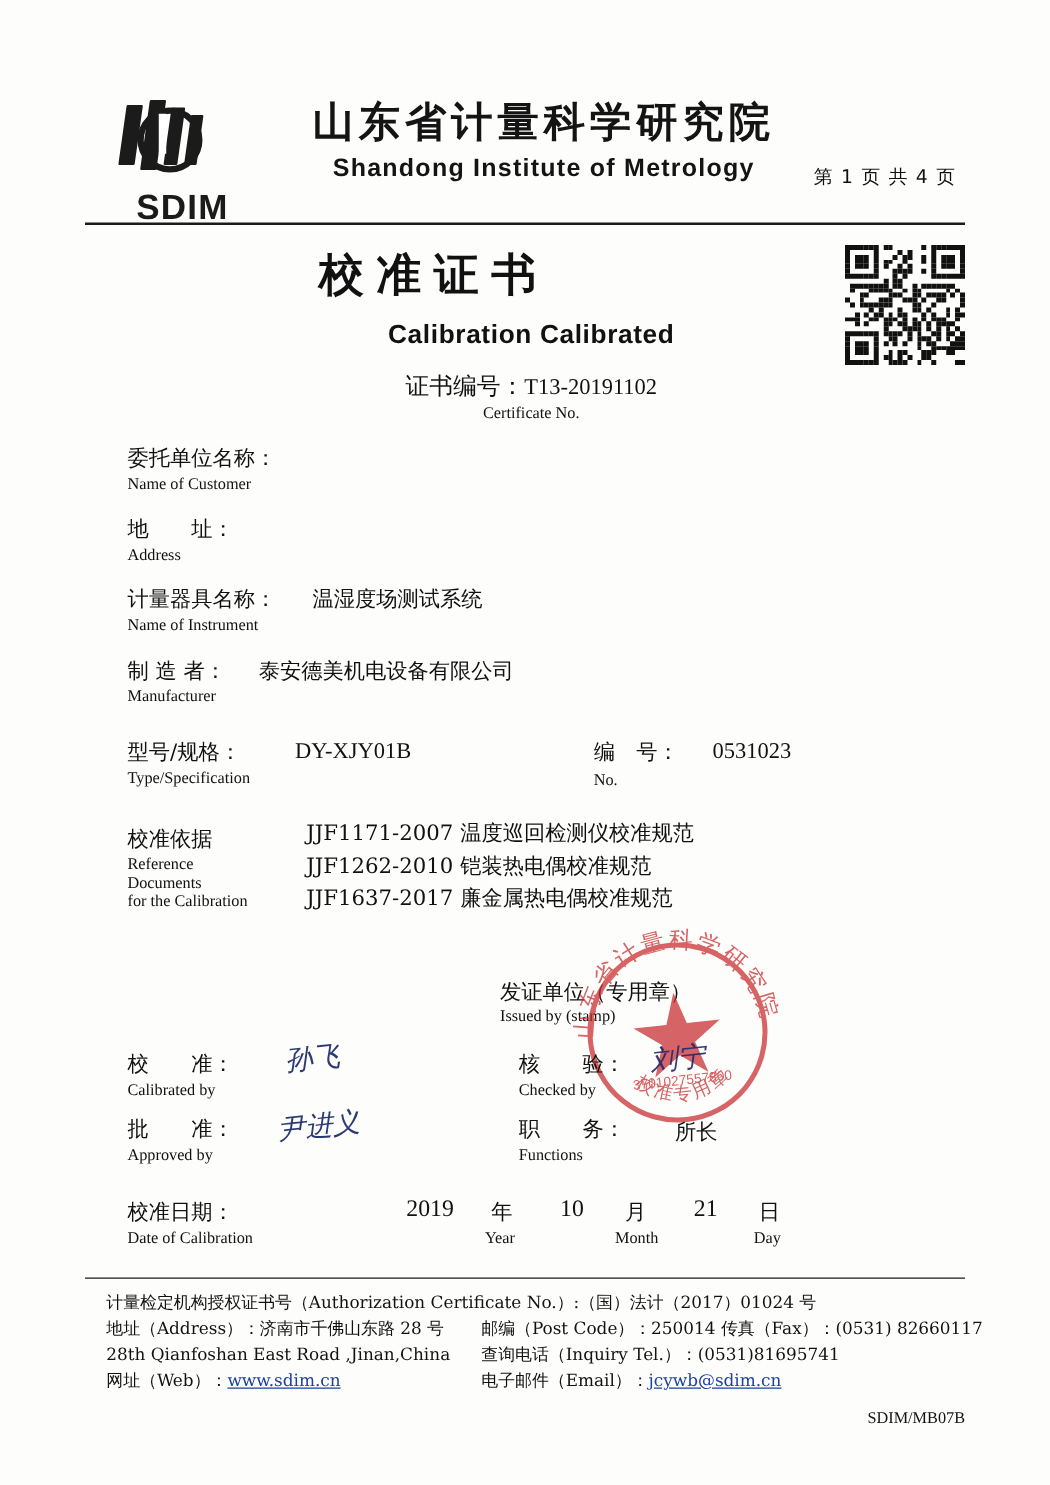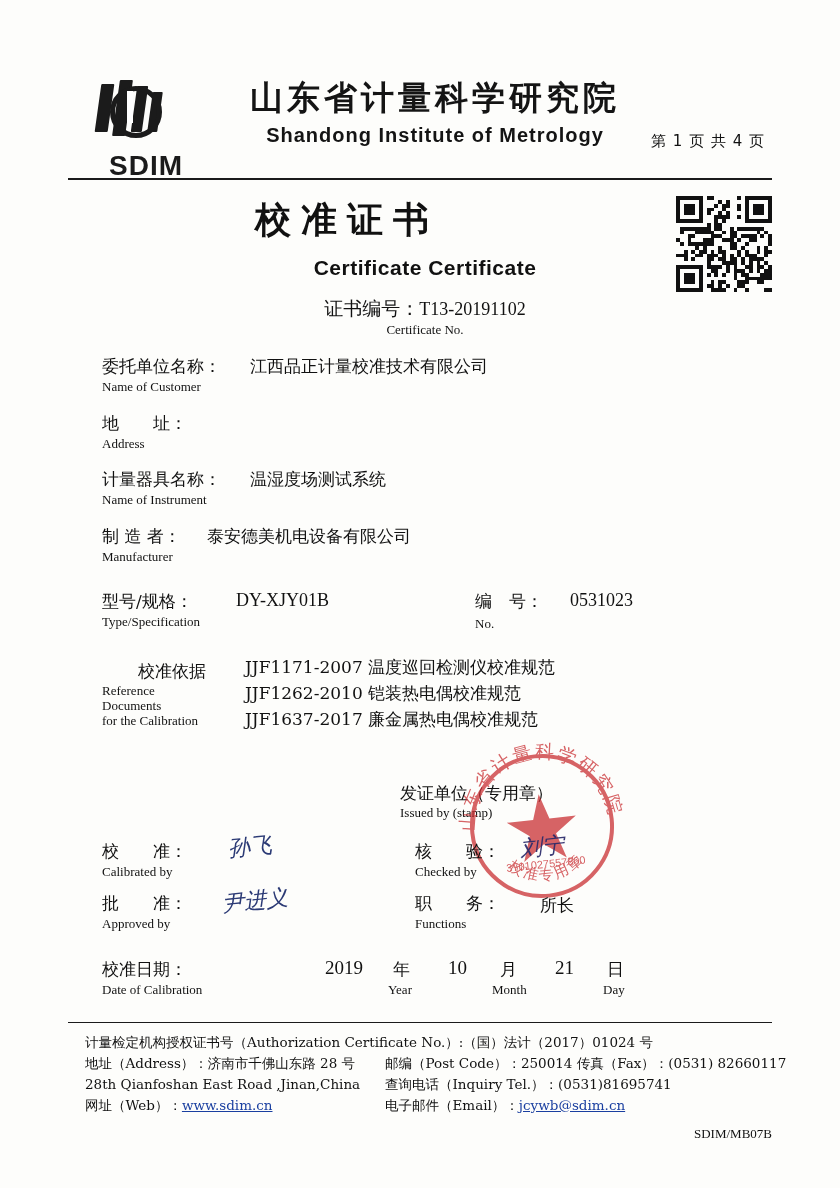--- a/index.html
+++ b/index.html
@@ -208,21 +208,21 @@
     font-size: 18px;
   }
 
   
   .ref-label {
     position: absolute;
     left: 102px;
     top: 660px;
     width: 140px;
   }
-  .ref-label .cn { font-family: "DejaVu Serif", serif; font-size: 17px; text-align: center; }
+  .ref-label .cn { font-family: "DejaVu Serif", serif; font-size: 17px; }
   .ref-label .en { font-family: "Liberation Serif", serif; font-size: 13px; line-height: 15px; }
   .ref-list {
     position: absolute;
     left: 245px;
     top: 654px;
     font-family: "DejaVu Serif", serif;
     font-size: 17px;
     line-height: 26px;
     color: #111;
   }
@@ -328,21 +328,21 @@
       <div class="logo-text">SDIM</div>
     </div>
     <div class="header-cn">山东省计量科学研究院</div>
     <div class="header-en">Shandong  Institute  of  Metrology</div>
     <div class="page-no">第 1 页 共 4 页</div>
   </div>
 
   <div class="rule"></div>
 
   <div class="title-cn">校准证书</div>
-  <div class="title-en">Certificate  Certificate</div>
+  <div class="title-en">Calibration  Calibrated</div>
 
   <div class="qr" id="qr">
       <span class="cell" style="left:0px;top:0px;width:3.84px;height:3.84px"></span>
       <span class="cell" style="left:3.84px;top:0px;width:3.84px;height:3.84px"></span>
       <span class="cell" style="left:7.68px;top:0px;width:3.84px;height:3.84px"></span>
       <span class="cell" style="left:11.52px;top:0px;width:3.84px;height:3.84px"></span>
       <span class="cell" style="left:15.36px;top:0px;width:3.84px;height:3.84px"></span>
       <span class="cell" style="left:19.2px;top:0px;width:3.84px;height:3.84px"></span>
       <span class="cell" style="left:23.04px;top:0px;width:3.84px;height:3.84px"></span>
       <span class="cell" style="left:30.72px;top:0px;width:3.84px;height:3.84px"></span>
@@ -650,21 +650,20 @@
 
   <div class="cert-no-cn">
     <span>证书编号：</span><span class="val-latin">T13-20191102</span>
   </div>
   <div class="cert-no-en">Certificate No.</div>
 
   <div class="field" style="top:355px;">
     <div class="lbl-cn">委托单位名称：</div>
     <div class="lbl-en">Name of Customer</div>
   </div>
-  <div class="val" style="left:250px; top:355px;">江西品正计量校准技术有限公司</div>
 
   <div class="field" style="top:412px;">
     <div class="lbl-cn">地　　址：</div>
     <div class="lbl-en">Address</div>
   </div>
 
   <div class="field" style="top:468px;">
     <div class="lbl-cn">计量器具名称：</div>
     <div class="lbl-en">Name of Instrument</div>
   </div>

